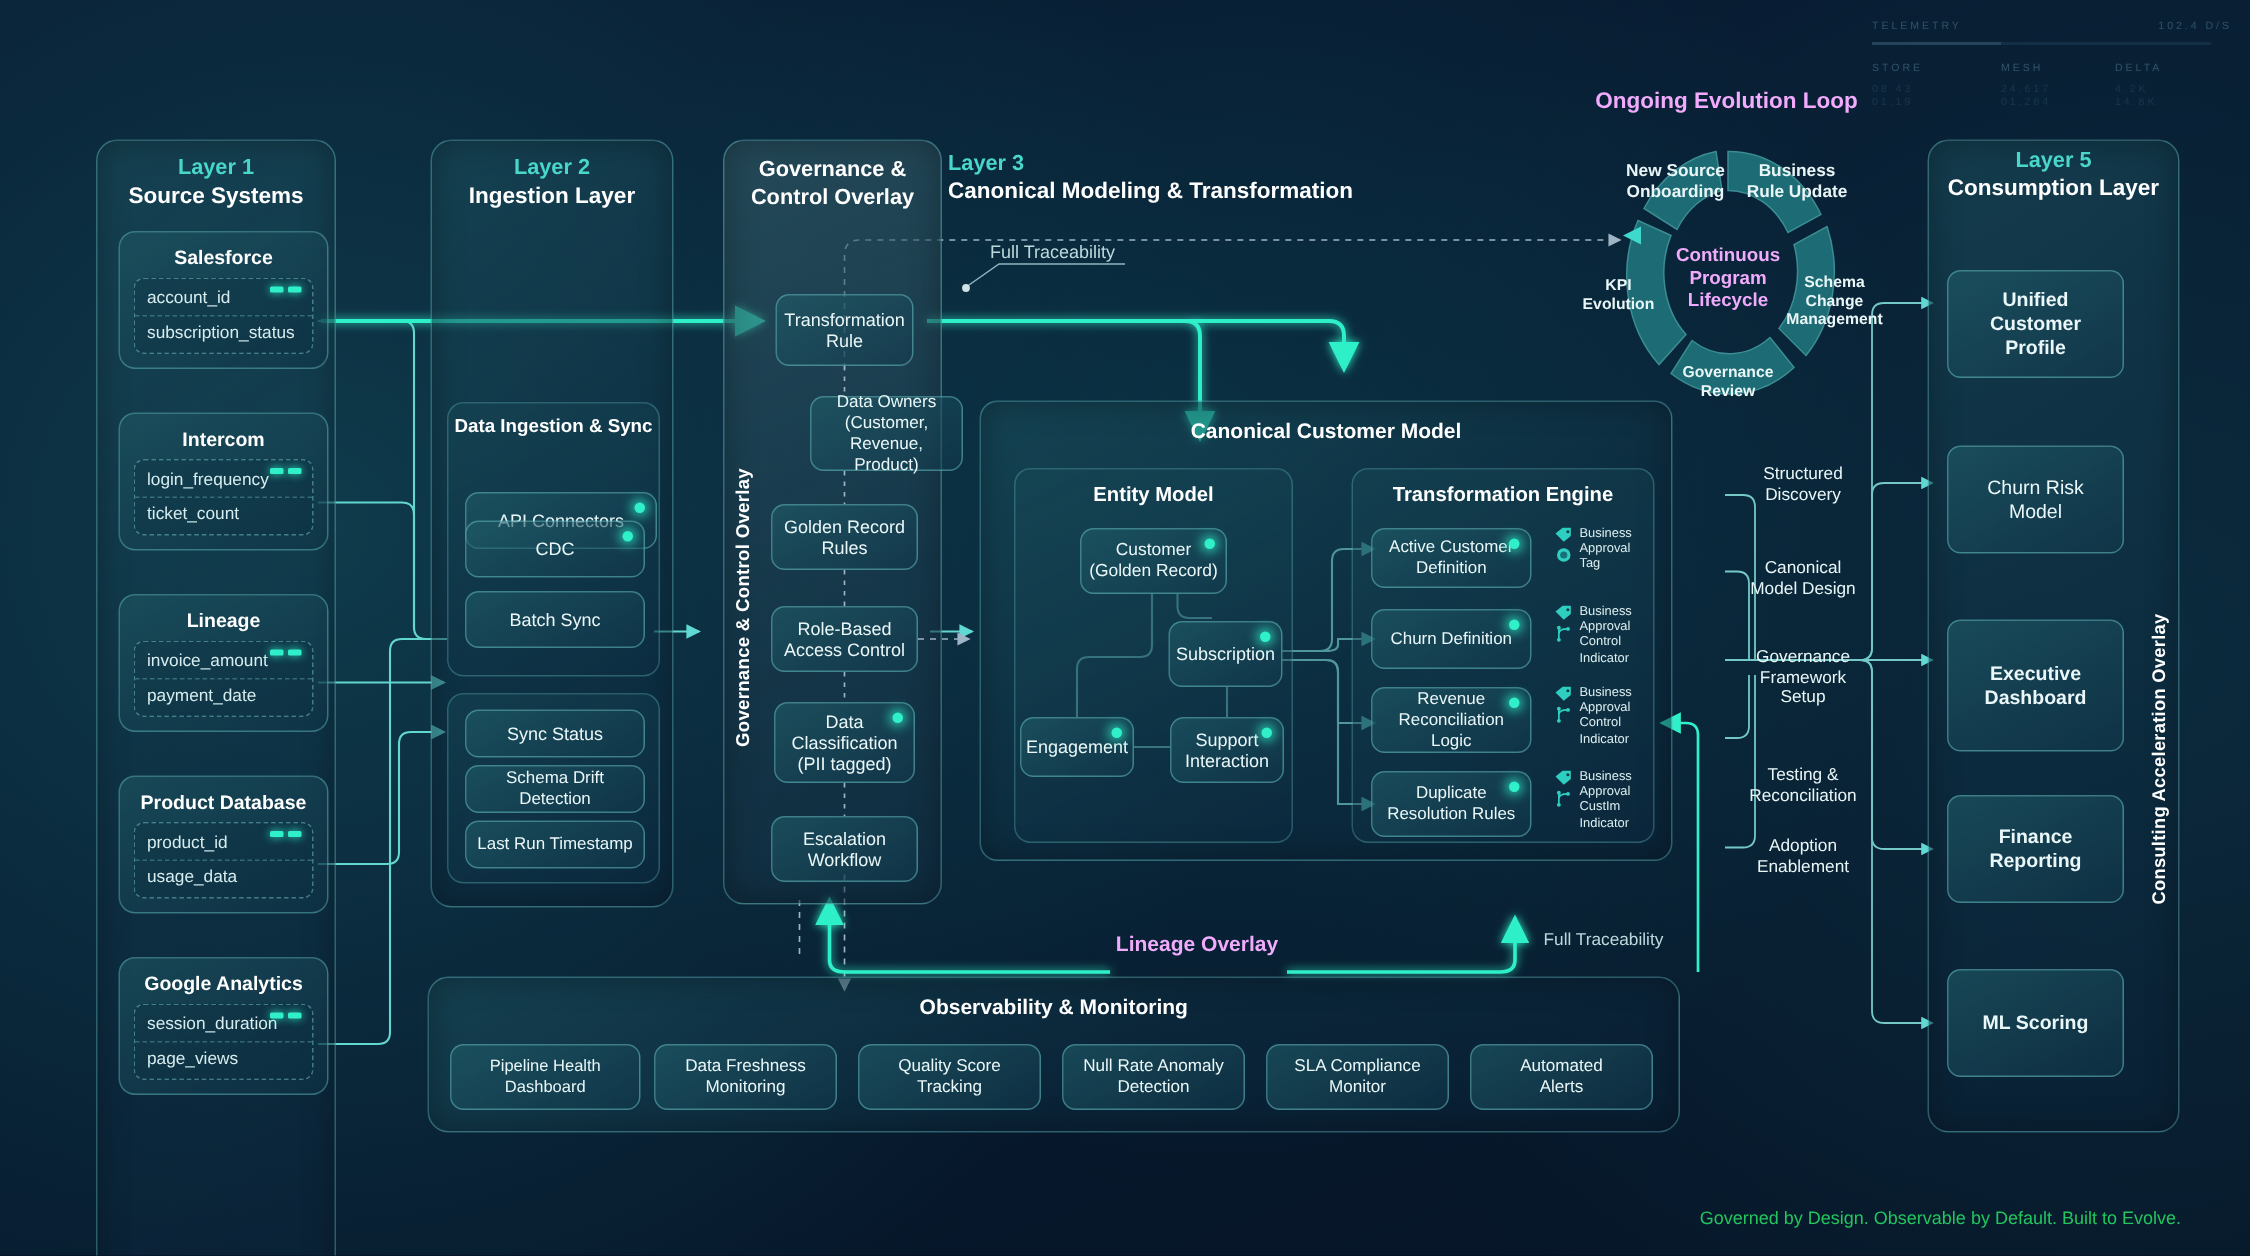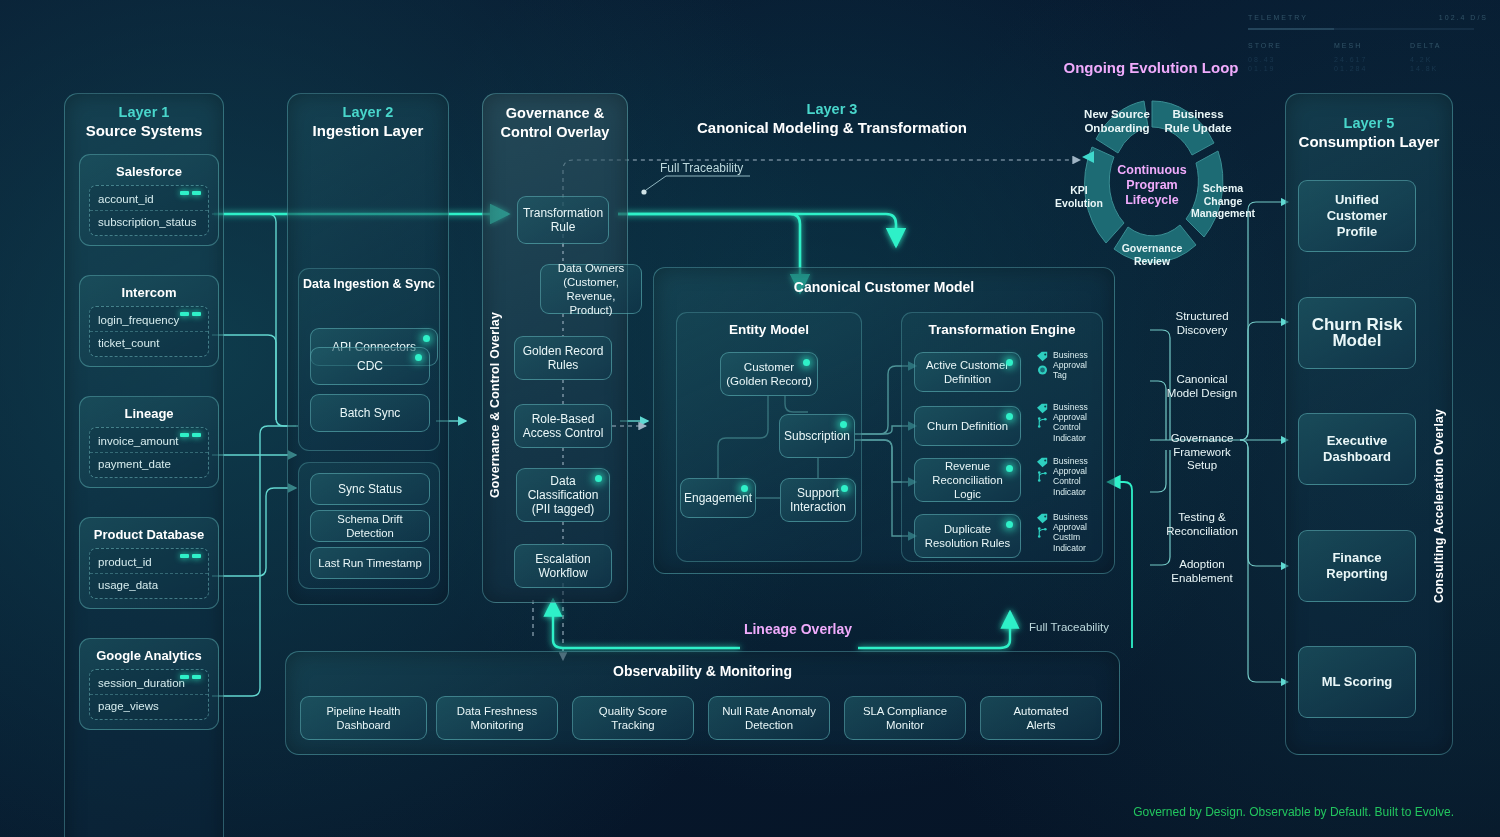--- a/index.html
+++ b/index.html
@@ -308,21 +308,21 @@
       <path d="M563 314 V 336"></path>
       <path d="M563 380 V 404"></path>
     <path d="M563 448 V 468"></path>
       <path d="M563 522 V 544"></path>
   </g>
   <g stroke="#9fb4c4" stroke-width="1.1" stroke-dasharray="4 4" fill="none">
     <path d="M612 426 H 646" marker-end="url(#ahd)"></path>
   </g>
 </svg>
 
-<div class="layer-abs" style="left:632px; top:100px; width:400px; text-align:center;">
+<div class="layer-abs" style="left:632px; top:100px; width:400px; text-align:left;">
   <div class="layer-tag">Layer 3</div>
   <div class="layer-name">Canonical Modeling &amp; Transformation</div>
 </div>
 <div class="layer-abs" style="left:660px; top:161px; font-size:12px; color:#bdd9dd;">Full Traceability</div>
 <div class="layer-abs" style="left:1029px; top:621px; font-size:11.5px; color:#bdd9dd;">Full Traceability</div>
 
 <div class="panel" style="left:653px; top:267px; width:462px; height:307px; border-radius:12px;">
   <div class="sub-title" style="font-size:14px; padding-top:11px;">Canonical Customer Model</div>
 </div>
 
@@ -462,33 +462,33 @@
 <div class="mini-label" style="left:1114px; top:242px; width:76px; font-weight:bold; font-size:10.5px; line-height:12.5px;"><span class="ml">Governance<br>Review</span></div>
 <div class="mini-label" style="left:1048px; top:184px; width:62px; font-weight:bold; font-size:10.5px; line-height:12.5px;"><span class="ml">KPI<br>Evolution</span></div>
 
 <div class="mini-label" style="left:1152px; top:310px; width:100px;"><span class="ml">Structured<br>Discovery</span></div>
 <div class="mini-label" style="left:1148px; top:373px; width:108px;"><span class="ml">Canonical<br>Model Design</span></div>
 <div class="mini-label" style="left:1152px; top:432px; width:100px;"><span class="ml">Governance<br>Framework<br>Setup</span></div>
 <div class="mini-label" style="left:1148px; top:511px; width:108px;"><span class="ml">Testing &amp;<br>Reconciliation</span></div>
 <div class="mini-label" style="left:1152px; top:558px; width:100px;"><span class="ml">Adoption<br>Enablement</span></div>
 
 <div class="panel" style="left:1285px; top:93px; width:168px; height:662px;">
-  <div class="panel-title" style="padding-top:20px;">
+  <div class="panel-title" style="padding-top:4px;">
     <div class="layer-tag">Layer 5</div>
     <div class="layer-name">Consumption Layer</div>
   </div>
   <div class="vtext" style="right:6px; top:315px; font-size:12.2px;">Consulting Acceleration Overlay</div>
 </div>
 <div class="node" style="left:1298px; top:180px; width:118px; height:72px; font-weight:bold; font-size:13px; line-height:16px;">
   <span class="ml">Unified<br>Customer<br>Profile</span>
 </div>
-<div class="node" style="left:1298px; top:297px; width:118px; height:72px; font-weight:bold; font-size:17px; line-height:16px;">
+<div class="node" style="left:1298px; top:297px; width:118px; height:72px; font-weight:normal; font-size:13px; line-height:16px;">
   <span class="ml">Churn Risk<br>Model</span>
 </div>
-<div class="node" style="left:1298px; top:413px; width:118px; height:72px; font-weight:bold; font-size:13px; line-height:16px;">
+<div class="node" style="left:1298px; top:413px; width:118px; height:88px; font-weight:bold; font-size:13px; line-height:16px;">
   <span class="ml">Executive<br>Dashboard</span>
 </div>
 <div class="node" style="left:1298px; top:530px; width:118px; height:72px; font-weight:bold; font-size:13px; line-height:16px;">
   <span class="ml">Finance<br>Reporting</span>
 </div>
 <div class="node" style="left:1298px; top:646px; width:118px; height:72px; font-weight:bold; font-size:13px; line-height:16px;">
   <span class="ml">ML Scoring</span>
 </div>
 
 <div class="loop-label" style="left:700px; top:621px; width:196px; font-size:14px;">Lineage Overlay</div>

